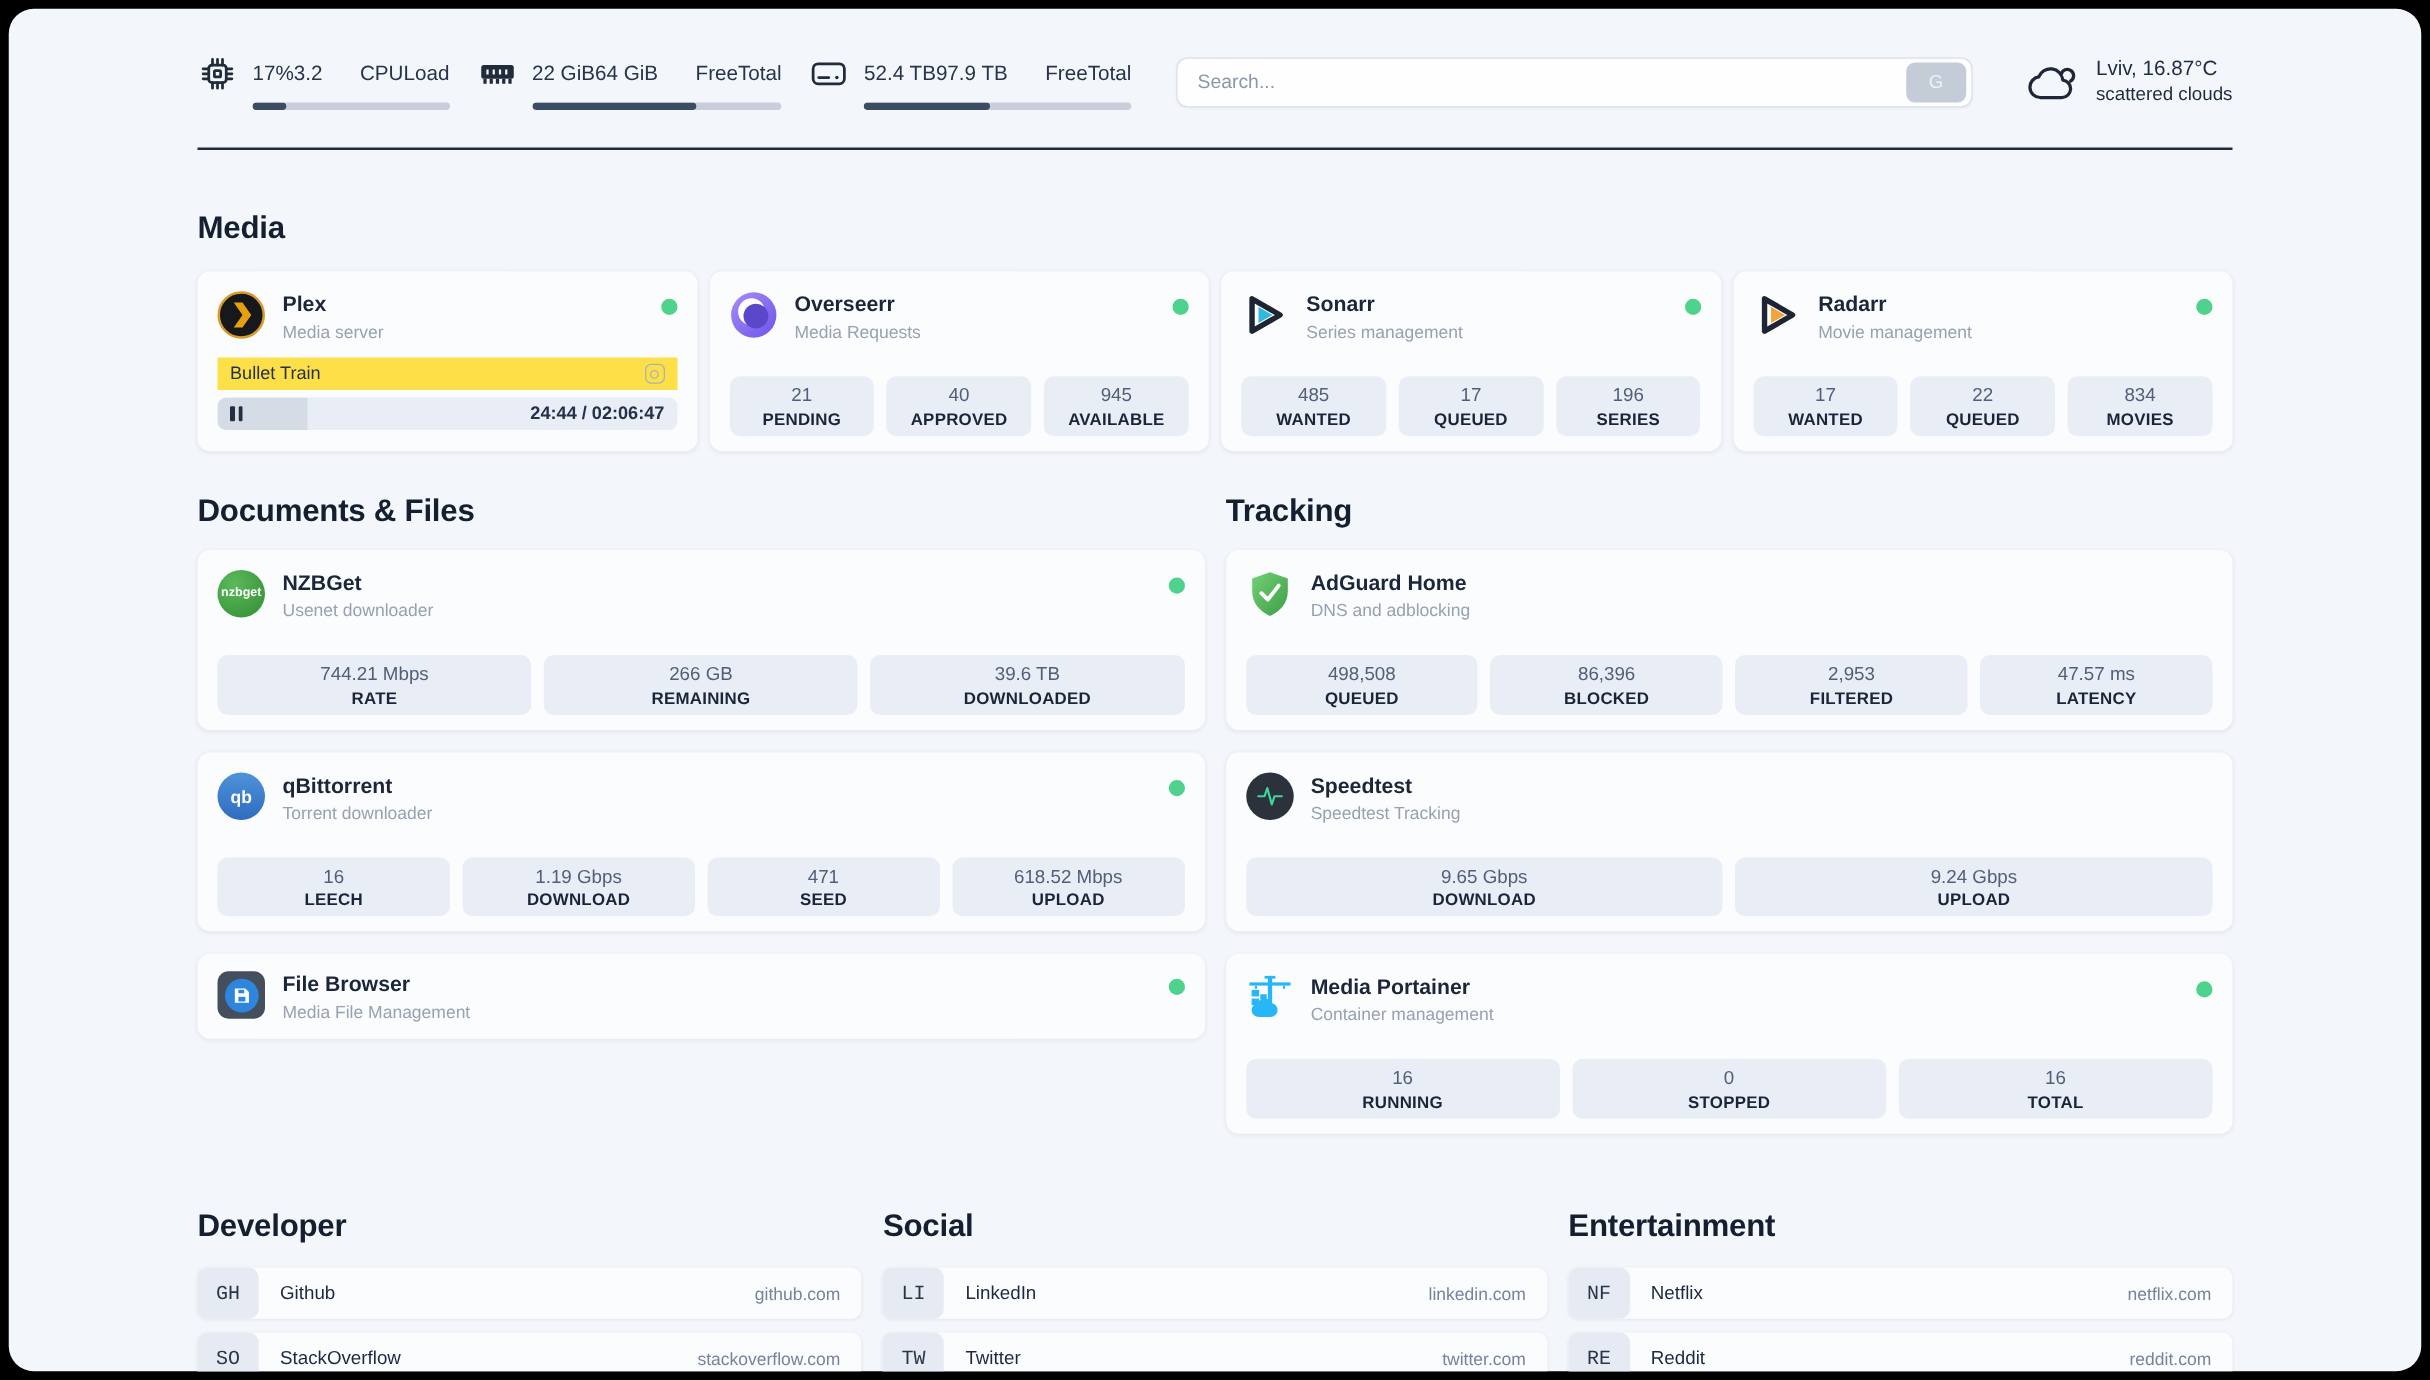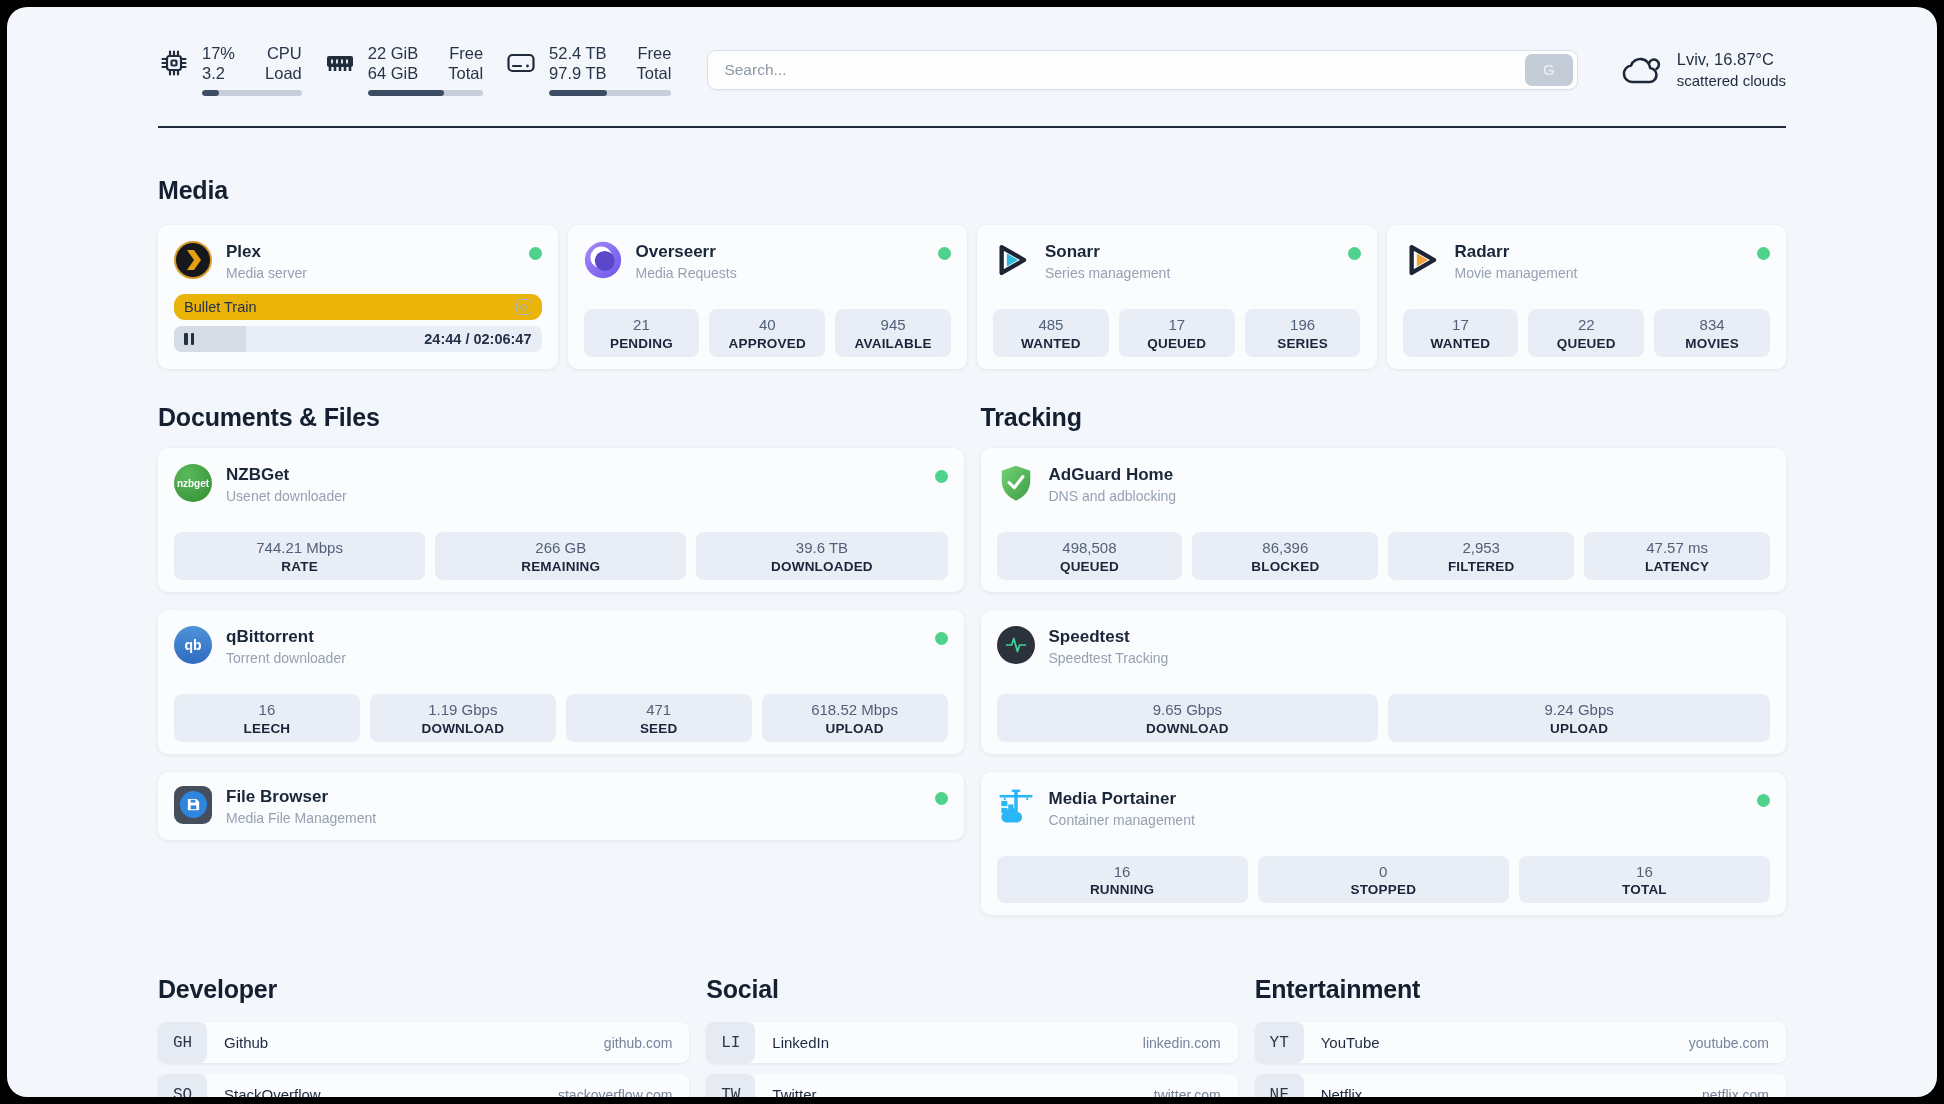--- a/index.html
+++ b/index.html
@@ -8,21 +8,21 @@
   .panel { position:absolute; inset:7px; background:#f3f6fa; border-radius:20px; overflow:hidden; }
   .content { width:1628px; margin:0 auto; }
 
   
   .header { display:flex; align-items:center; margin-top:36px; }
   .sysstats { display:flex; gap:22px; }
   .stat { display:flex; flex-direction:column; }
   .stat-main { display:flex; align-items:center; gap:12px; }
   .stat-icon { width:32px; height:32px; flex:none; }
   .stat-cols { display:flex; gap:30px; }
-  .stat-col { display:flex; flex-direction:column; font-size:16.5px; font-weight:500; color:#28344a; line-height:1.22; }
+  .stat-col { display:flex; flex-direction:row; font-size:16.5px; font-weight:500; color:#28344a; line-height:1.22; }
   .stat-col.right { text-align:right; }
   .stat-bar { height:6px; background:#c8cfda; border-radius:3px; margin-top:7px; margin-left:44px; overflow:hidden; }
   .stat-bar .fill { height:100%; background:#3c4c63; border-radius:3px; }
 
   .search { flex:1; margin:0 42px 0 36px; height:40px; background:#fefefe; border:1px solid #d9e0ea;
             border-radius:9px; display:flex; align-items:center; padding:0 4px 0 16px; box-shadow:0 1px 2px rgba(30,50,90,.04); }
   .search input { border:0; outline:none; flex:1; font-size:15.5px; color:#28344a; background:transparent; font-family:inherit; }
   .search input::placeholder { color:#8c97a8; }
   .g-btn { width:48px; height:32px; background:#c4ccd8; border:none; border-radius:7px; color:#eef2f7;
            font-size:15px; font-family:inherit; display:flex; align-items:center; justify-content:center; cursor:pointer; }
@@ -46,21 +46,21 @@
   .app-name { font-size:17px; font-weight:600; color:#1b2639; }
   .app-sub { font-size:14px; color:#96a1b2; margin-top:3px; }
   .dot { width:13px; height:13px; border-radius:50%; background:#4fd28c; margin-left:auto; margin-top:6px; flex:none; }
 
   .statrow { display:flex; gap:10px; margin-top:28px; }
   .statbox { flex:1; background:#e9eef6; border-radius:8px; text-align:center; padding:7px 4px 6px; }
   .statbox .v { font-size:15px; color:#525f78; line-height:1.25; }
   .statbox .l { font-size:13.5px; font-weight:700; color:#1b2539; margin-top:1px; letter-spacing:.2px; }
 
   
-  .player-row { background:#eab308; border-radius:11px; height:26px; display:flex; align-items:center;
+  .player-row { background:#fde047; border-radius:0; height:26px; display:flex; align-items:center;
                 padding:2px 10px; margin-top:13px; font-size:14.5px; font-weight:500; color:#25314a; }
   .cast-icon { margin-left:auto; width:16px; height:16px; border:1.8px solid #a7b1c0; border-radius:5px;
                display:flex; align-items:center; justify-content:center; }
   .cast-icon i { width:7px; height:7px; border:1.8px solid #a7b1c0; border-radius:50%; display:block; }
   .progress-row { background:#e9eef6; border-radius:7px; height:26px; display:flex; align-items:center;
                   padding:0 10px; margin-top:6px; position:relative; overflow:hidden; }
   .progress-fill { position:absolute; left:0; top:0; bottom:0; background:#d6dce6; border-radius:7px 0 0 7px; }
   .pause-btn { position:relative; display:flex; gap:3px; background:none; border:none; cursor:pointer; padding:0; }
   .pause-btn i { width:3.5px; height:12px; background:#222e41; border-radius:1px; display:block; }
   .ptime { position:relative; margin-left:auto; font-size:14.5px; font-weight:600; color:#25314a; }
@@ -546,25 +546,20 @@
       <div class="bm-row">
         <span class="bm-abbr">TW</span>
         <span class="bm-name">Twitter</span>
         <span class="bm-url">twitter.com</span>
       </div>
     </div>
 
     <div class="bm-col">
       <div class="sec-title">Entertainment</div>
       <div class="bm-row">
-        <span class="bm-abbr">YT</span>
-        <span class="bm-name">YouTube</span>
-        <span class="bm-url">youtube.com</span>
-      </div>
-      <div class="bm-row">
         <span class="bm-abbr">NF</span>
         <span class="bm-name">Netflix</span>
         <span class="bm-url">netflix.com</span>
       </div>
       <div class="bm-row">
         <span class="bm-abbr">RE</span>
         <span class="bm-name">Reddit</span>
         <span class="bm-url">reddit.com</span>
       </div>
     </div>

